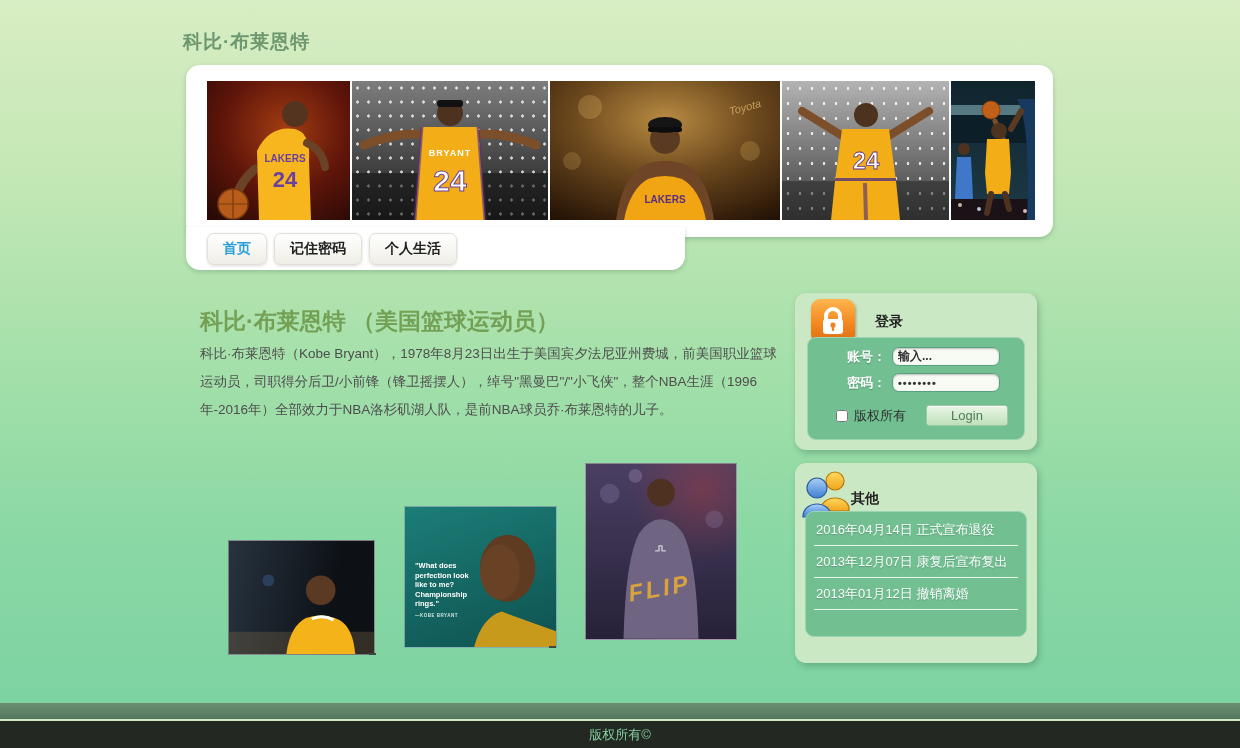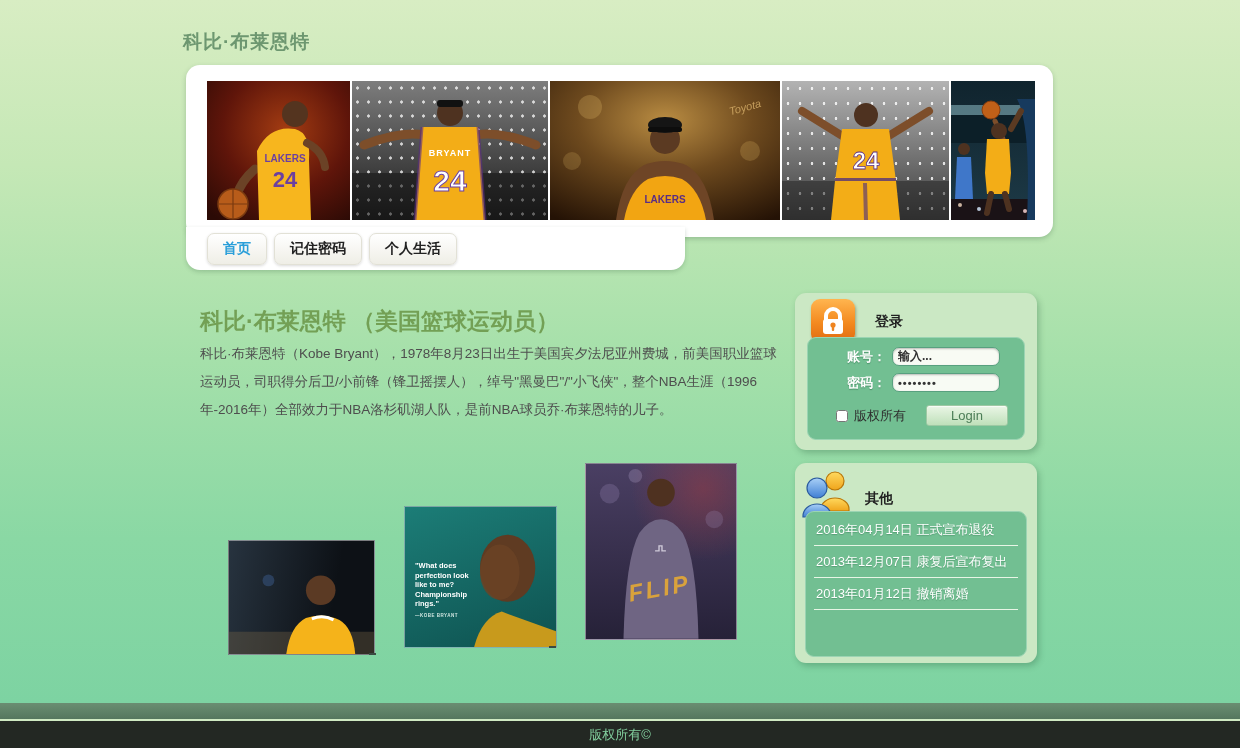--- a/index.html
+++ b/index.html
@@ -78,29 +78,29 @@
   
   .side-box {
     position:absolute; left:795px; width:242px;
     background:#cbe8c4; border-radius:11px;
     box-shadow:2px 3px 6px rgba(35,85,55,.3);
   }
   .login-box { top:293px; height:157px; }
   .other-box { top:463px; height:200px; }
   .box-title { position:absolute; font-size:14px; font-weight:600; color:#222; }
   .login-title { left:80px; top:20px; }
-  .other-title { left:70px; top:27px; }
+  .other-title { left:56px; top:27px; }
   .lock-badge { position:absolute; left:16px; top:6px; width:44px; height:44px;
     border-radius:9px; box-shadow:1px 2px 3px rgba(60,40,0,.35); }
   .users-badge { position:absolute; left:6px; top:4px; width:52px; height:52px; }
   .panel-inner {
     position:absolute; background:#72bf92; border:1px solid #9bd4b3; border-radius:9px;
   }
   .login-inner { left:12px; top:44px; width:218px; height:103px; padding:9px 8px 0 12px; }
-  .other-inner { left:10px; top:48px; width:222px; height:146px; padding:2px 8px 0 8px; }
+  .other-inner { left:10px; top:48px; width:222px; height:126px; padding:2px 8px 0 8px; }
   .form-row { display:flex; align-items:center; margin-bottom:7px; }
   .form-label {
     width:66px; text-align:right; margin-right:6px;
     font-size:13px; font-weight:bold; color:#fff; text-shadow:0 1px 1px rgba(0,60,30,.35);
   }
   .text-input {
     width:108px; height:19px; padding:1px 5px;
     background:#f8fbf4; border:1px solid #58a07f; border-radius:7px;
     box-shadow:inset 0 1px 2px rgba(0,0,0,.25);
     font-family:"Liberation Sans","DejaVu Sans",sans-serif;

